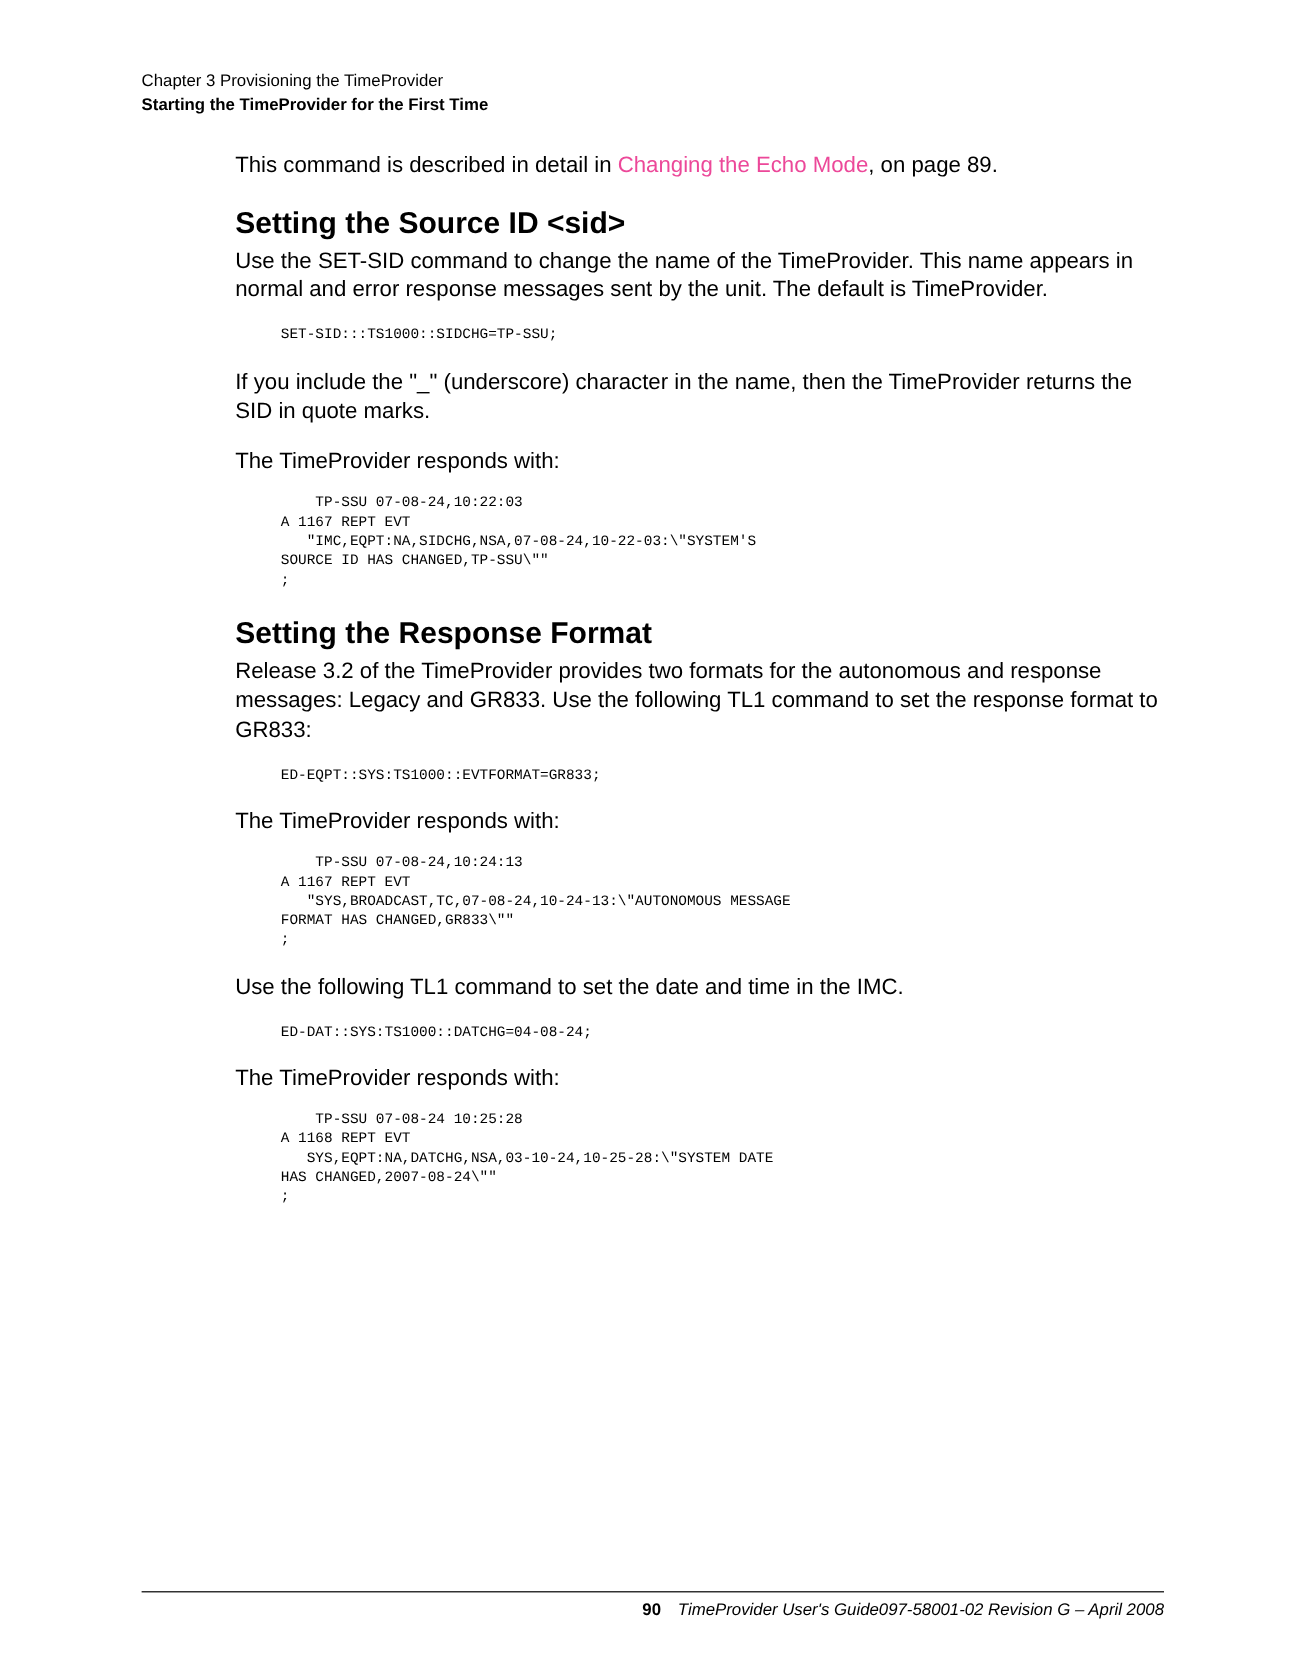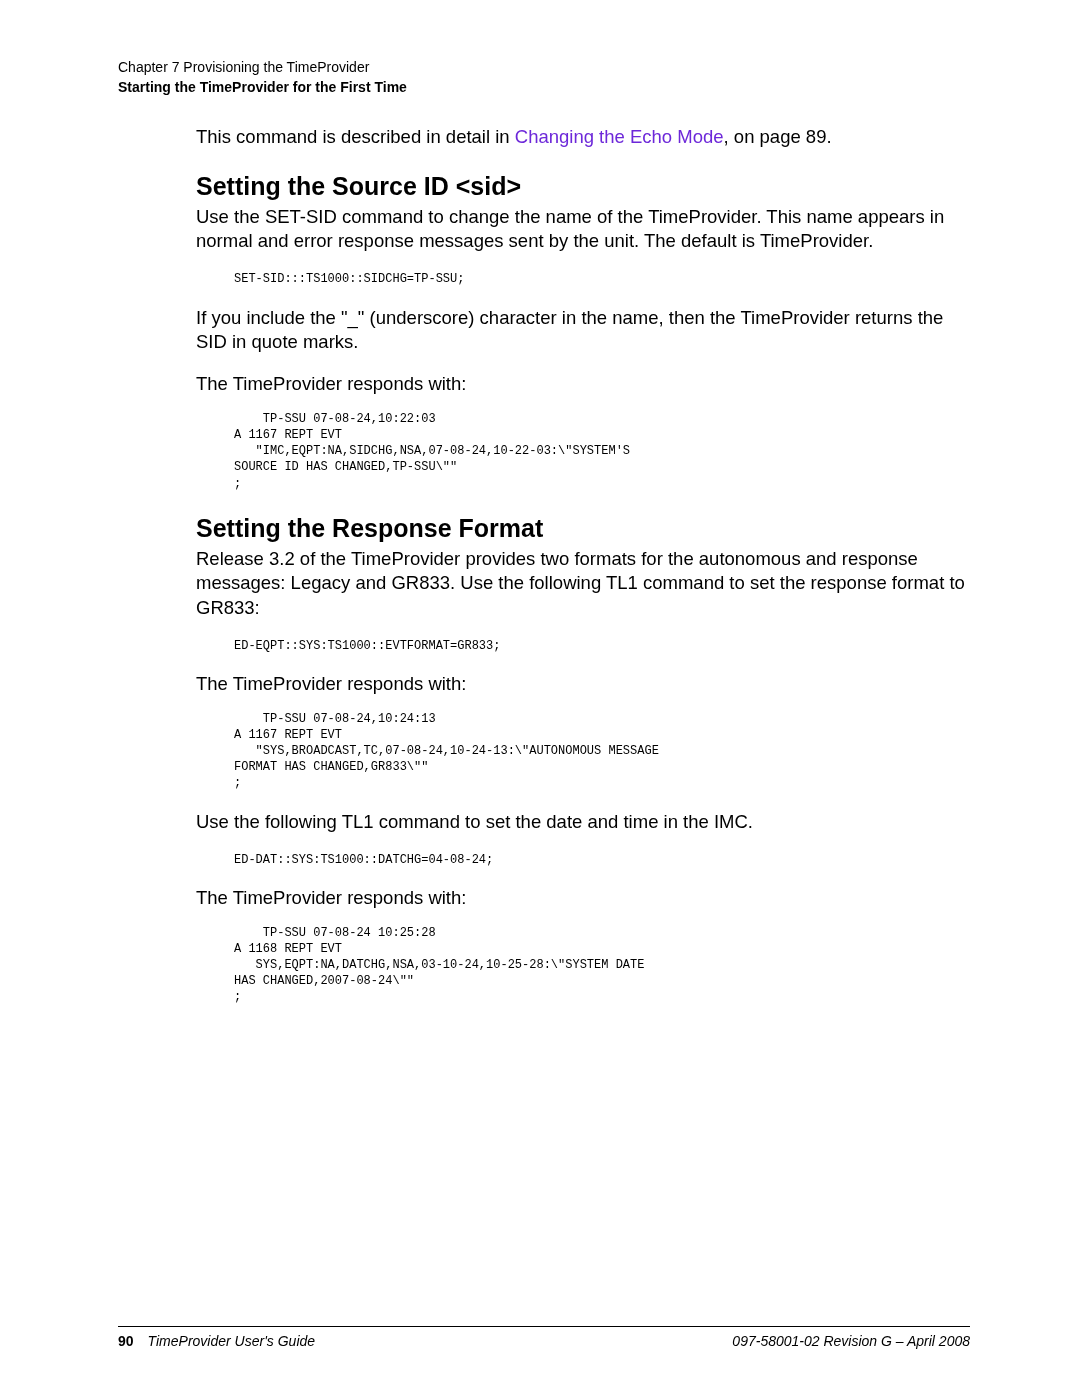--- a/index.html
+++ b/index.html
@@ -32,21 +32,21 @@
       font-size: 18.5px;
       line-height: 1.32;
     }
     .para {
       margin-bottom: 18px;
     }
     .para-tight {
       margin-bottom: 14px;
     }
     .link {
-      color: #6d28d9;
+      color: #ec4899;
     }
     .heading {
       font-weight: bold;
       font-size: 25px;
       margin-top: 20px;
       margin-bottom: 2px;
     }
     .code-block {
       font-family: "Courier New", Courier, monospace;
       font-size: 12px;
@@ -57,39 +57,39 @@
     .footer {
       position: absolute;
       bottom: 48px;
       left: 118px;
       right: 110px;
     }
     .footer-line {
       border-top: 1px solid #000;
       padding-top: 6px;
       display: flex;
-      justify-content: space-between;
+      justify-content: flex-end;
       font-size: 14px;
       font-style: italic;
     }
     .footer-left {
       display: flex;
       align-items: baseline;
     }
     .page-num {
       font-weight: bold;
       font-style: normal;
       margin-right: 14px;
     }
   </style>
 </head>
 <body>
 
 <div class="header">
-  <div class="header-line1">Chapter 7 Provisioning the TimeProvider</div>
+  <div class="header-line1">Chapter 3 Provisioning the TimeProvider</div>
   <div class="header-line2">Starting the TimeProvider for the First Time</div>
 </div>
 
 <div class="content">
 
   <div class="para">
     <span>This command is described in detail in </span><span class="link">Changing the Echo Mode</span><span>, on page 89.</span>
   </div>
 
   <div class="heading">Setting the Source ID &lt;sid&gt;</div>

